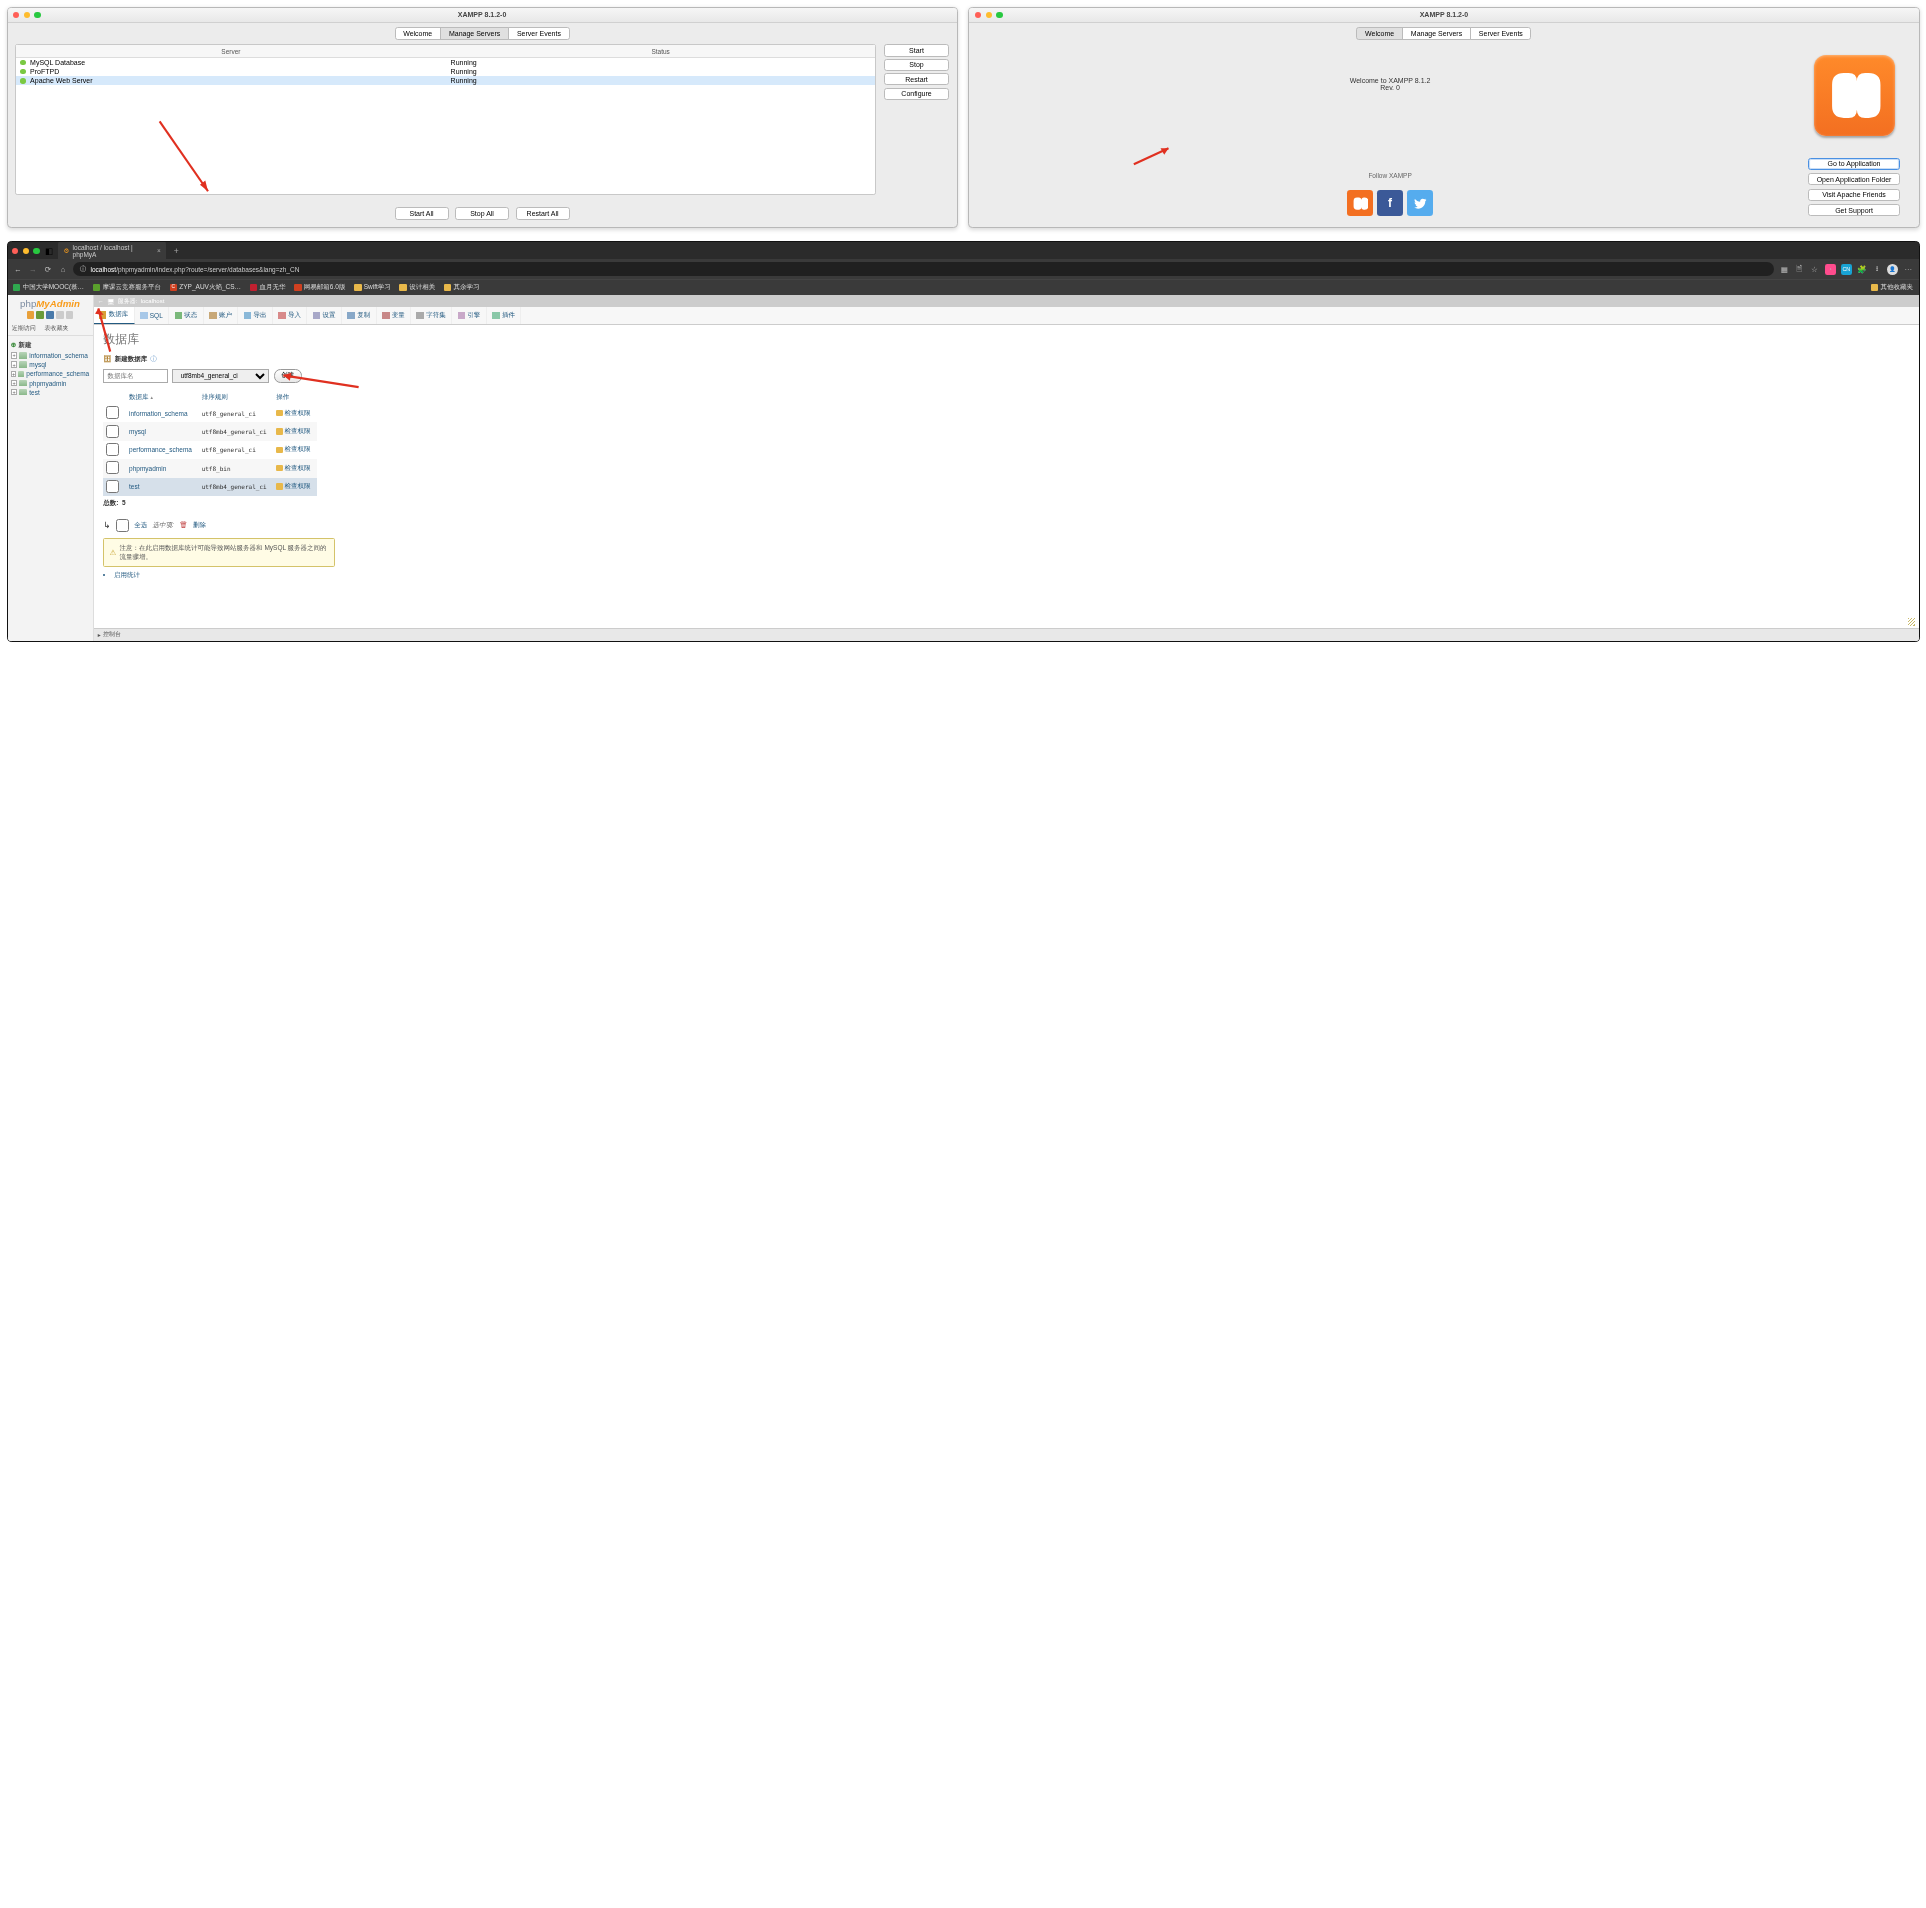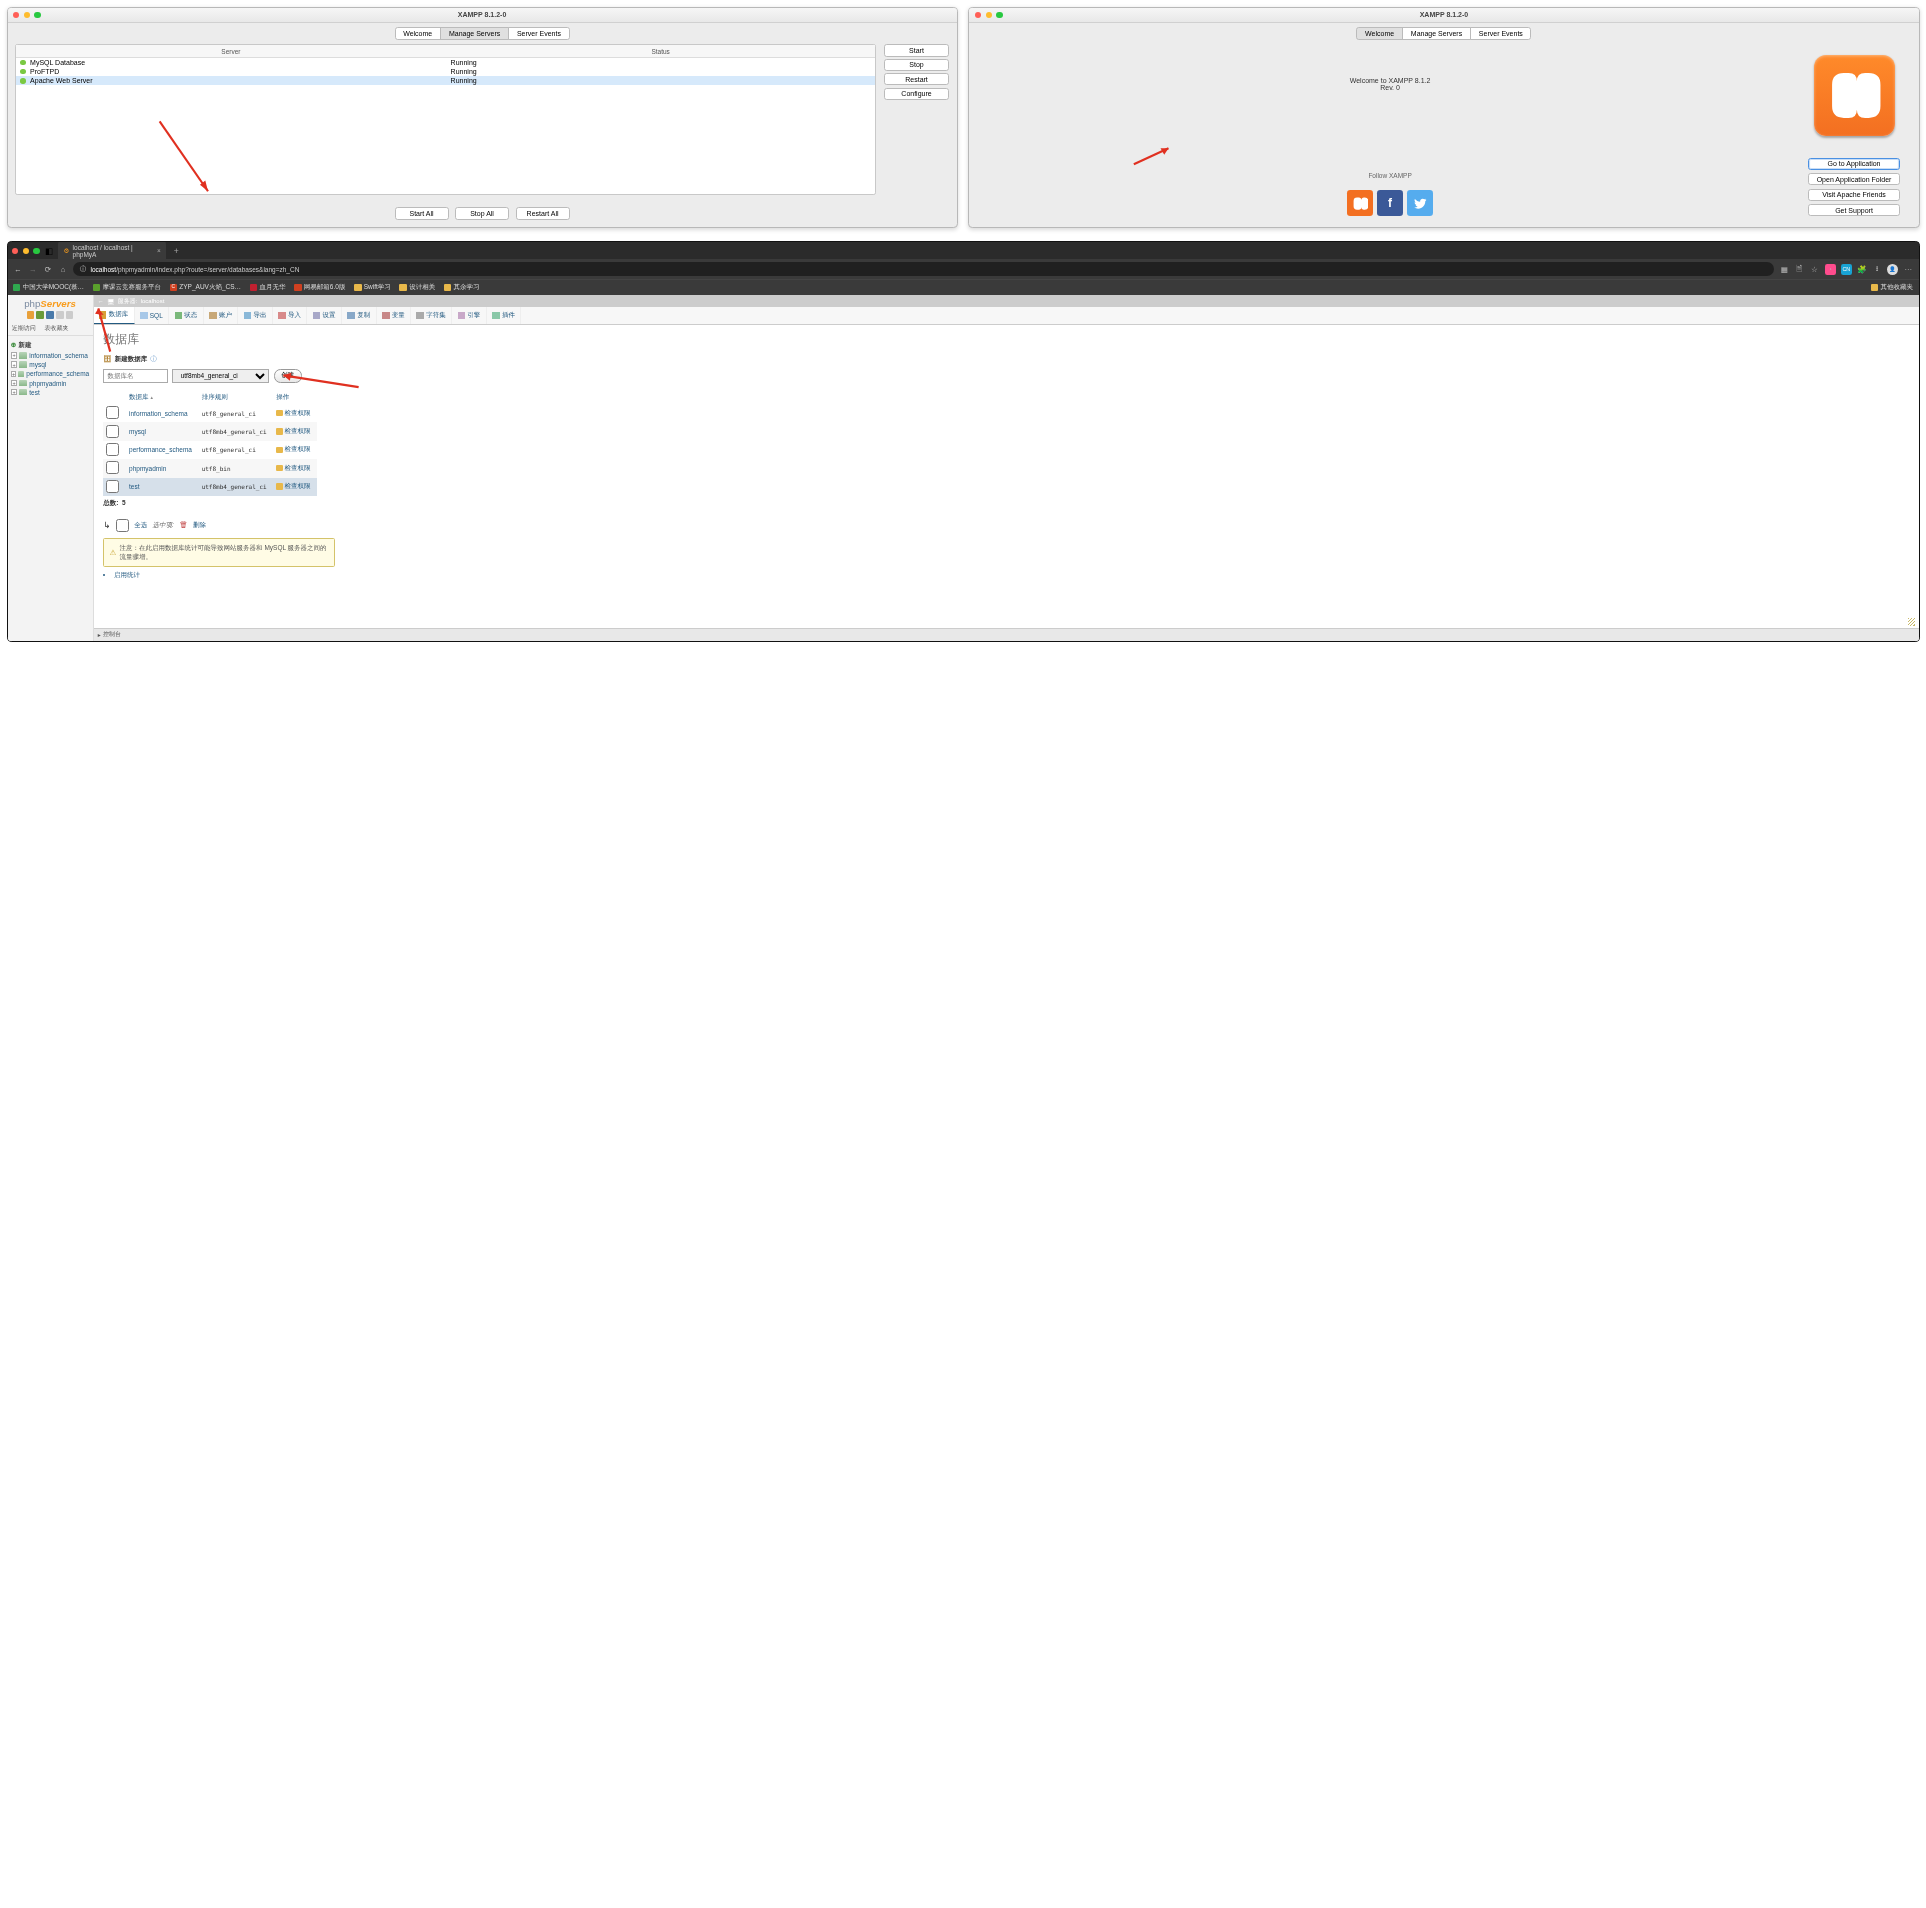--- a/index.html
+++ b/index.html
@@ -320,21 +320,21 @@
     <span class="spacer"></span>
     <span class="bm">
         <span class="folder-ico"></span>
         <span>其他收藏夹</span>
       </span>
   </div>
 
   <div class="pma">
     <div class="pma-sidebar">
       <div class="pma-logo-row">
-        <span class="p1">php</span><span class="p2">Servers</span>
+        <span class="p1">php</span><span class="p2">MyAdmin</span>
       </div>
       <div class="pma-icon-row">
         <span style="background:#e8a03a;"></span>
         <span style="background:#6a9a3a;"></span>
         <span style="background:#4a7aaa;"></span>
         <span style="background:#ccc;"></span>
         <span style="background:#ccc;"></span>
       </div>
       <div class="pma-side-tabs">
         <div>近期访问</div>

